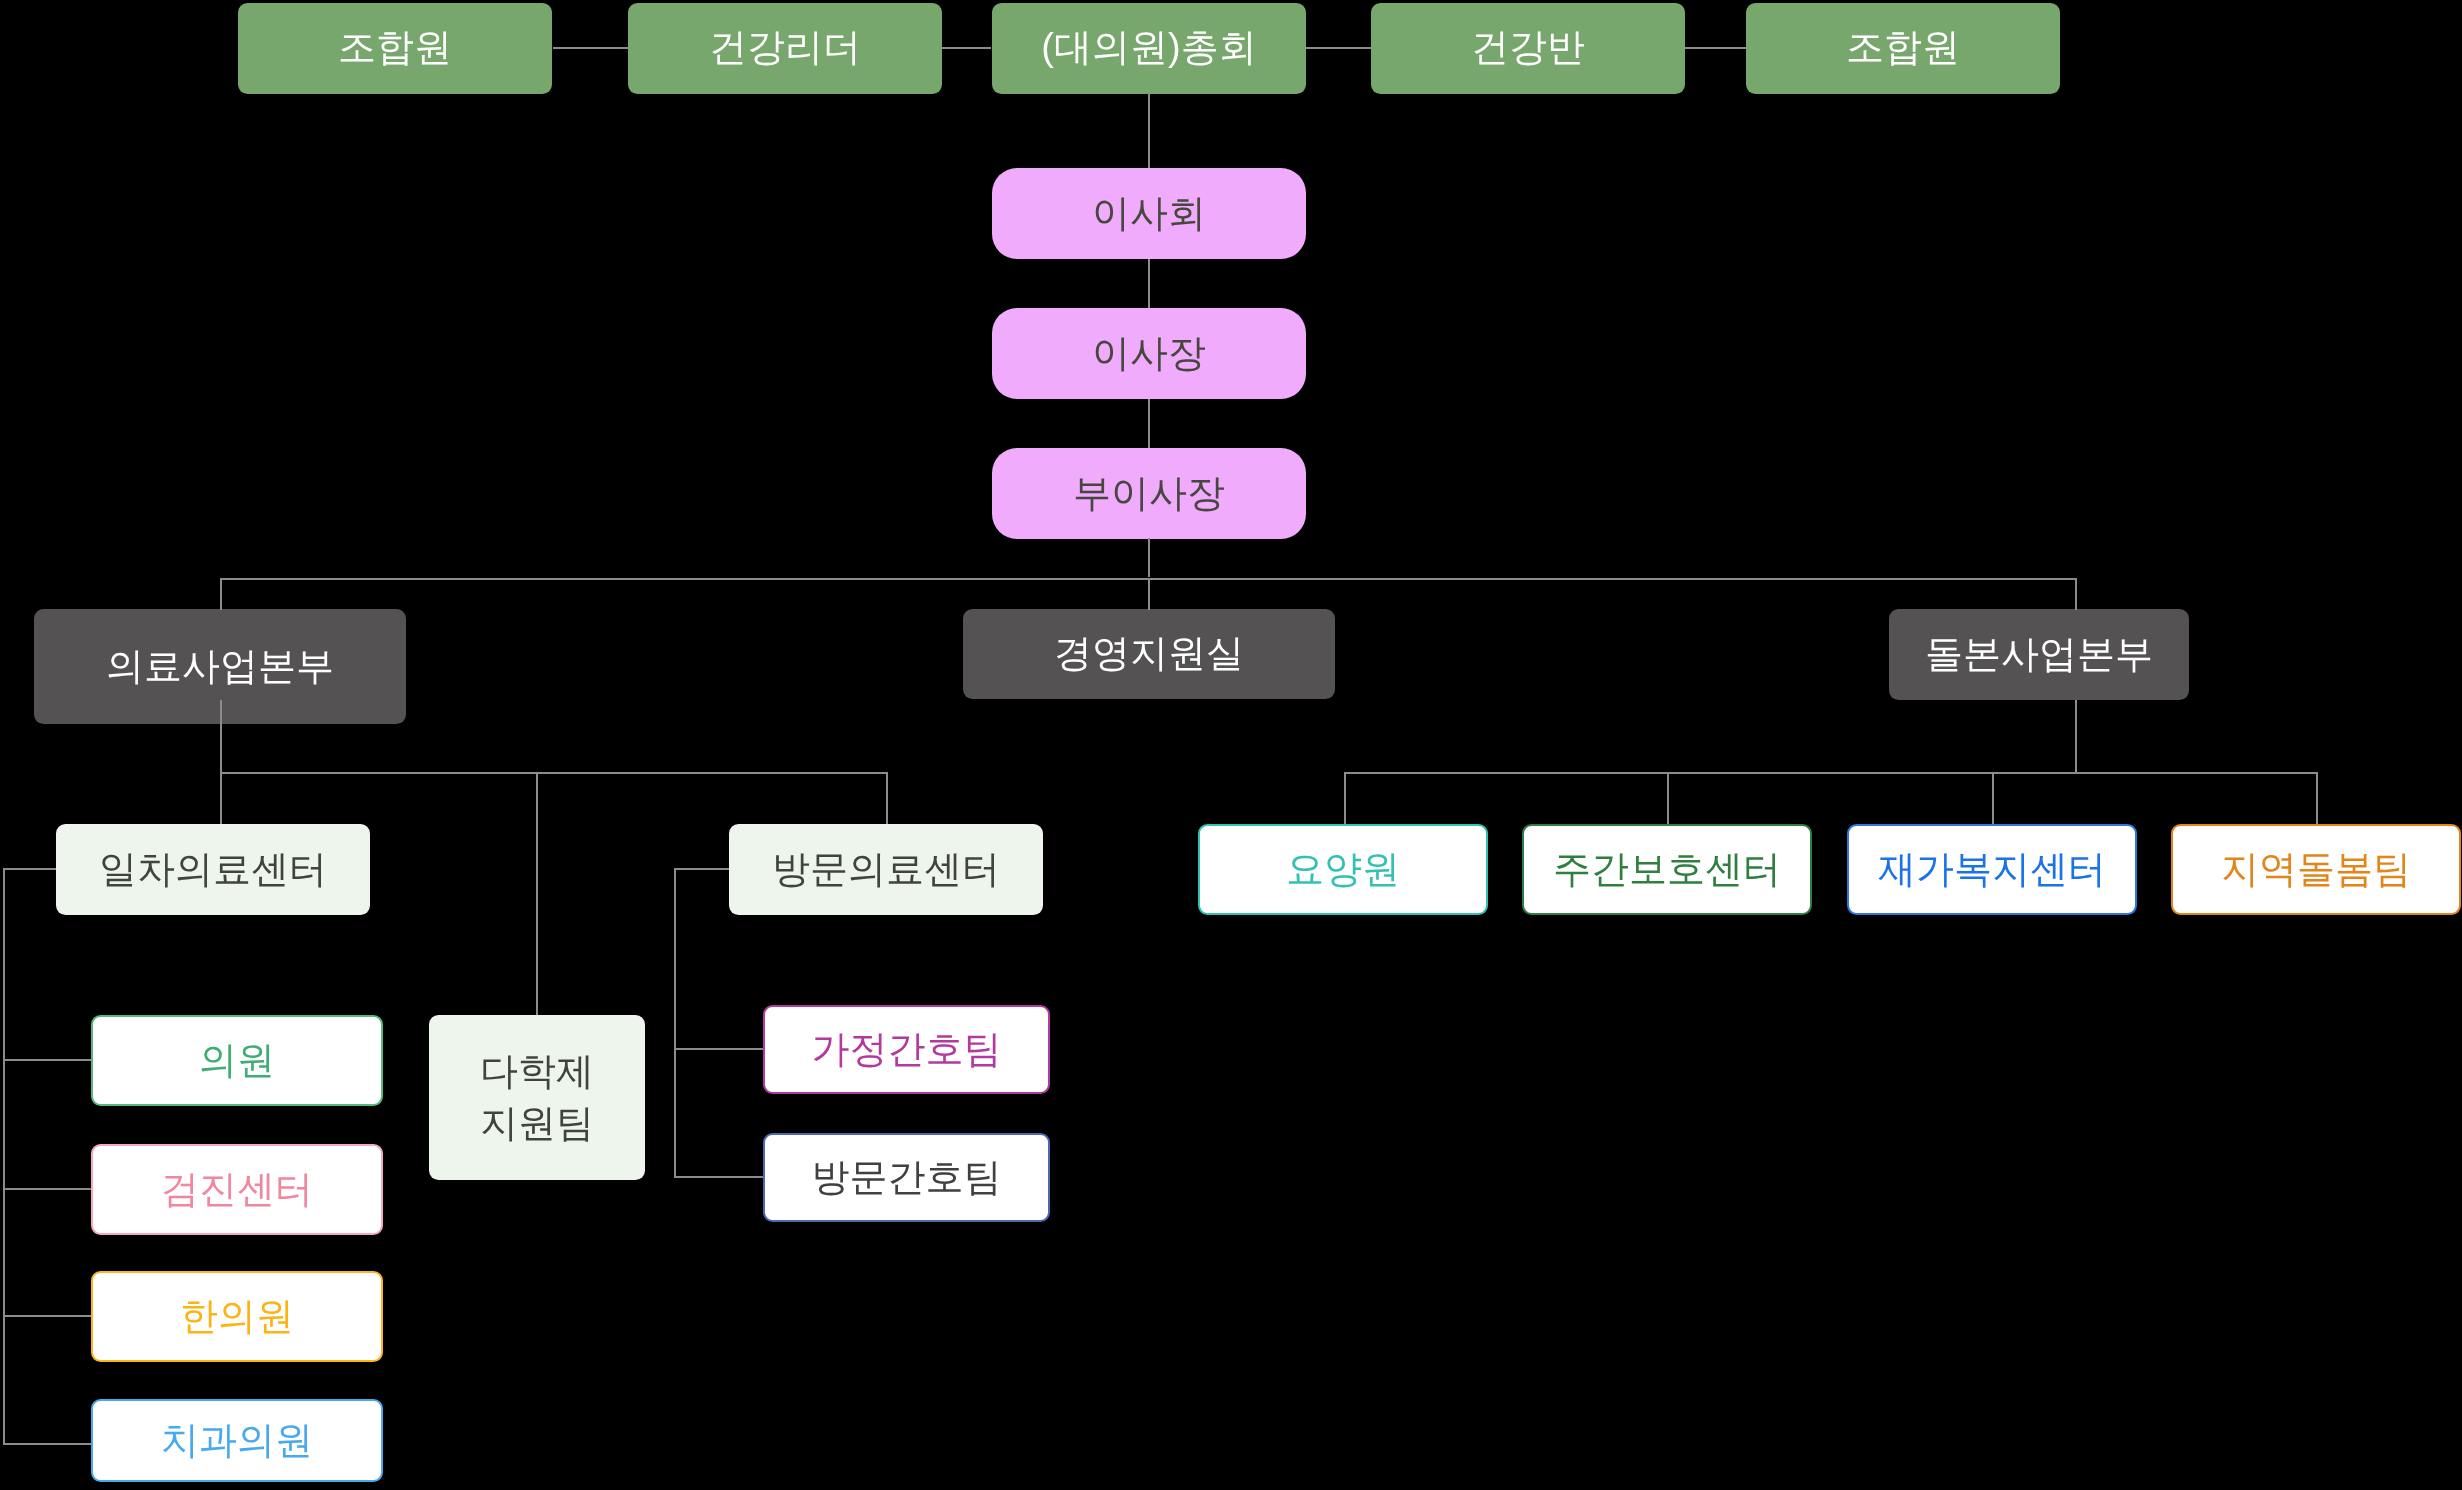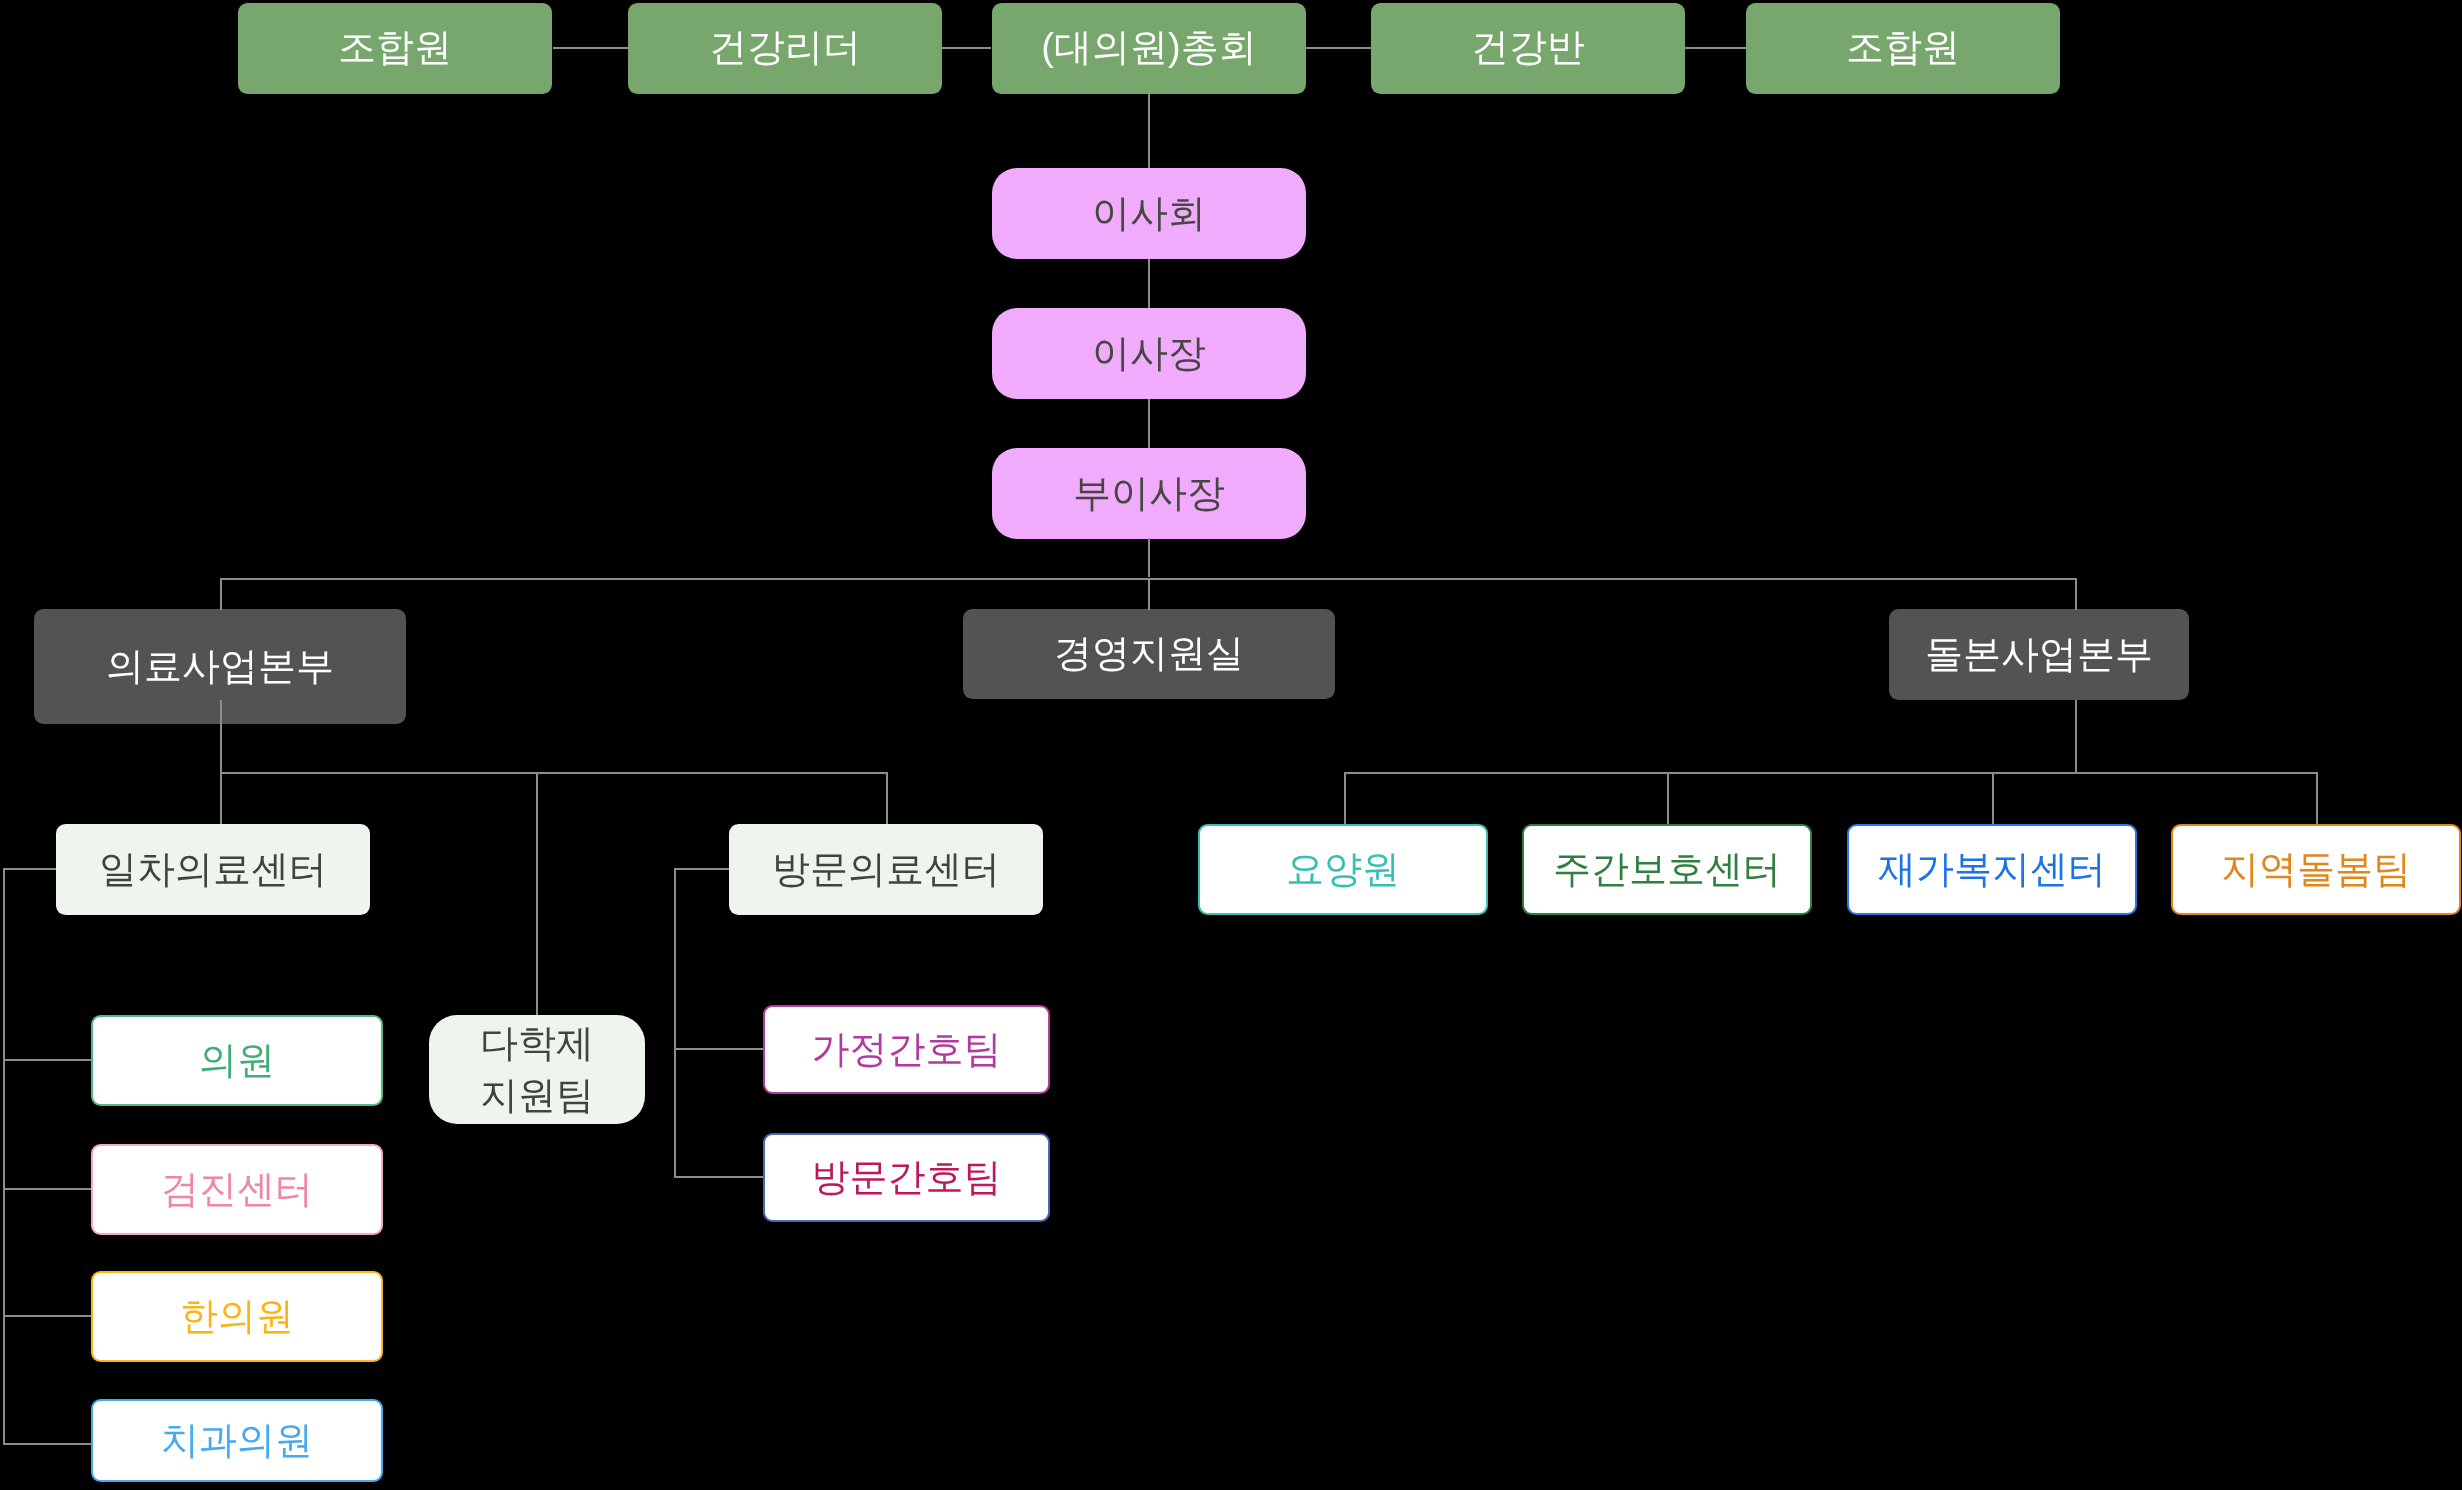--- a/index.html
+++ b/index.html
@@ -23,21 +23,21 @@
   .box-green{background:#77a76c;color:#ffffff;}
   .box-gray{background:#f0abfc;color:#474740;border-radius:25px;}
   .box-dark{background:#545252;color:#ffffff;}
   .box-pale{background:#edf5ec;color:#3f443c;}
   .box-outline{background:#ffffff;border:2.7px solid;}
   .c-clinic{border-color:#55b97f;color:#3fae72;}
   .c-checkup{border-color:#f5a9bc;color:#ef879f;}
   .c-oriental{border-color:#fdb61a;color:#fcb415;}
   .c-dental{border-color:#47a9ef;color:#47a9ef;}
   .c-homecare{border-color:#b23a9e;color:#b23a9e;}
-  .c-visitnurse{border-color:#4b67b5;color:#be185d;text-align:center;}
+  .c-visitnurse{border-color:#4b67b5;color:#404040;text-align:center;}
   .c-nursing{border-color:#35c1b2;color:#35c1b2;}
   .c-daycare{border-color:#2f7f41;color:#2f7f41;}
   .c-homewelfare{border-color:#2b78e4;color:#1a73e8;}
   .c-community{border-color:#e2861c;color:#e2861c;}
   .line{position:absolute;background:#8c8c8c;}
   .hline{height:2px;}
   .vline{width:2px;}
   .two-line{flex-direction:column;line-height:1.35;}
 </style>
 </head>
@@ -54,21 +54,21 @@
   <div class="box box-gray" style="left:992px;top:168px;width:314px;height:91px;">이사회</div>
   <div class="box box-gray" style="left:992px;top:308px;width:314px;height:91px;">이사장</div>
   <div class="box box-gray" style="left:992px;top:448px;width:314px;height:91px;">부이사장</div>
 
   <div class="box box-dark" style="left:34px;top:609px;width:372px;height:115px;">의료사업본부</div>
   <div class="box box-dark" style="left:963px;top:609px;width:372px;height:90px;">경영지원실</div>
   <div class="box box-dark" style="left:1889px;top:609px;width:300px;height:91px;">돌본사업본부</div>
 
   <div class="box box-pale" style="left:56px;top:824px;width:314px;height:91px;">일차의료센터</div>
   <div class="box box-pale" style="left:729px;top:824px;width:314px;height:91px;">방문의료센터</div>
-  <div class="box box-pale two-line" style="left:429px;top:1015px;width:216px;height:109px;border-radius:28px;">
+  <div class="box box-pale two-line" style="left:429px;top:1015px;width:216px;height:165px;">
     <span>다학제</span>
     <span>지원팀</span>
   </div>
 
   <div class="box box-outline c-clinic" style="left:91px;top:1015px;width:292px;height:91px;">의원</div>
   <div class="box box-outline c-checkup" style="left:91px;top:1144px;width:292px;height:91px;">검진센터</div>
   <div class="box box-outline c-oriental" style="left:91px;top:1271px;width:292px;height:91px;">한의원</div>
   <div class="box box-outline c-dental" style="left:91px;top:1399px;width:292px;height:83px;">치과의원</div>
 
   <div class="box box-outline c-homecare" style="left:763px;top:1005px;width:287px;height:89px;">가정간호팀</div>

